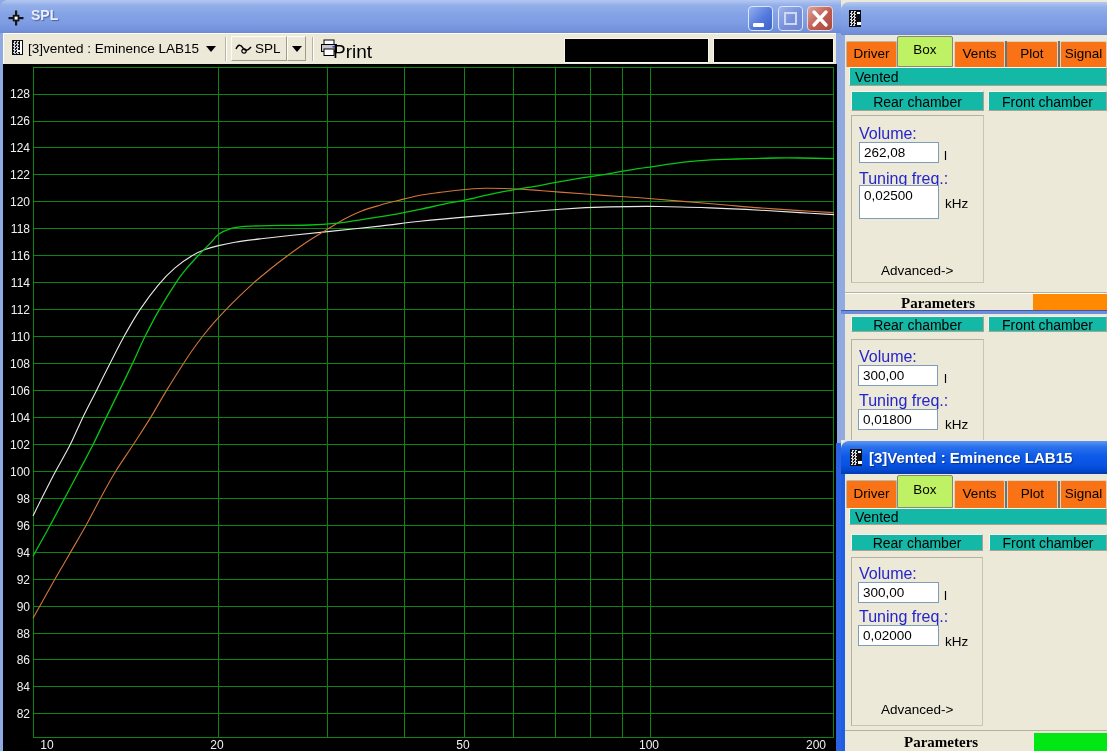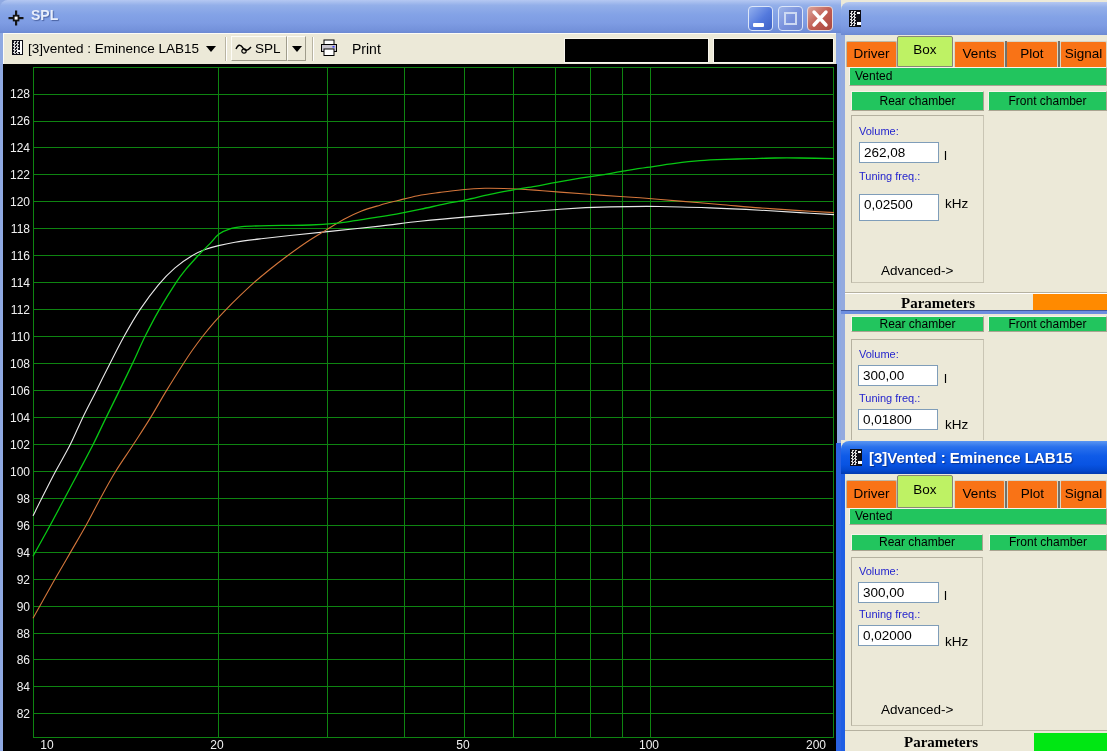--- a/index.html
+++ b/index.html
@@ -1,20 +1,20 @@
 <!DOCTYPE html>
 <html><head>
 <meta charset="utf-8">
 <style>
   * { margin:0; padding:0; box-sizing:border-box; }
   html,body { width:1107px; height:751px; overflow:hidden; }
   body { position:relative; background:#ece9d8; font-family:"Liberation Sans", sans-serif; }
   .abs { position:absolute; }
-  .btn3d { background:#22c55e; border:1px solid #a9a491; border-top-color:#f6f4ea; border-left-color:#f6f4ea; font-size:12px; color:#000; text-align:center; }
-  .blue-lbl { color:#2424cd; font-size:11px; }
+  .btn3d { background:#14b8a6; border:1px solid #a9a491; border-top-color:#f6f4ea; border-left-color:#f6f4ea; font-size:14px; color:#000; text-align:center; }
+  .blue-lbl { color:#2424cd; font-size:16px; }
   .inp { background:#fff; border:1px solid #7f9db9; font-size:13.5px; color:#000; padding:2px 0 0 4px; }
   .tab { position:absolute; background:#f97316; border:1px solid #bdb9a8; border-bottom:none; border-radius:2px 2px 0 0; font-size:13.5px; text-align:center; color:#000; }
   .tabactive { border:1px solid #898775; background:#bef264; }
   .tabdiv { position:absolute; width:2px; background:#72716a; }
 </style>
 </head>
 <body>
 
 <div class="abs" style="left:0;top:0;width:841px;height:751px;background:#8fa9e2;">
 
@@ -69,21 +69,21 @@
     </div>
     <div class="abs" style="left:308px;top:3px;width:1px;height:24px;background:#b8b4a2;"></div>
     <div class="abs" style="left:309px;top:3px;width:1px;height:24px;background:#fff;"></div>
 
     <svg class="abs" style="left:316px;top:5px" width="18" height="18" viewBox="0 0 18 18">
       <rect x="4" y="1" width="10" height="5" fill="#fff" stroke="#000" stroke-width="1"></rect>
       <rect x="1.5" y="5.5" width="15" height="7" fill="#c8c4ce" stroke="#000" stroke-width="1"></rect>
       <rect x="4" y="10" width="10" height="6.5" fill="#fff" stroke="#000" stroke-width="1"></rect>
       <rect x="12.5" y="7" width="2" height="1.6" fill="#3a3aff"></rect>
     </svg>
-    <div class="abs" style="left:348px;top:7px;font-size:14px;">Print</div>
+    <div class="abs" style="left:329px;top:7px;font-size:19px;">Print</div>
 
     <div class="abs" style="left:560px;top:4px;width:145px;height:25px;background:#000;border:1px solid #f8f6ee;"></div>
     <div class="abs" style="left:709px;top:4px;width:121px;height:25px;background:#000;border:1px solid #f8f6ee;"></div>
   </div>
 
   <svg class="abs" style="left:3px;top:64px;" width="834" height="687" viewBox="0 0 834 687">
     <rect x="0" y="0" width="834" height="687" fill="#000"></rect>
     <g stroke="#0e8411" stroke-width="1" shape-rendering="crispEdges">
 
       <line x1="30" y1="3" x2="830.5" y2="3"></line>
@@ -187,21 +187,21 @@
 
   <div class="abs btn3d" style="left:8px;top:67px;width:258px;height:19px;text-align:left;padding:1px 0 0 5px;">Vented</div>
   <div class="abs btn3d" style="left:10px;top:91px;width:133px;height:20px;padding-top:2px;">Rear chamber</div>
   <div class="abs btn3d" style="left:147px;top:91px;width:119px;height:20px;padding-top:2px;">Front chamber</div>
 
   <div class="abs" style="left:10px;top:115px;width:133px;height:168px;border:1px solid #c9c5b4;border-top-color:#b5b1a0;border-left-color:#b5b1a0;">
     <div class="abs blue-lbl" style="left:7px;top:9px;">Volume:</div>
     <div class="abs inp" style="left:7px;top:26px;width:80px;height:21px;">262,08</div>
     <div class="abs" style="left:92px;top:32px;font-size:13.5px;">l</div>
     <div class="abs blue-lbl" style="left:7px;top:54px;">Tuning freq.:</div>
-    <div class="abs inp" style="left:7px;top:78px;width:80px;height:27px;">0,02500</div>
+    <div class="abs inp" style="left:7px;top:69px;width:80px;height:34px;">0,02500</div>
     <div class="abs" style="left:93px;top:80px;font-size:13.5px;">kHz</div>
     <div class="abs" style="left:29px;top:147px;font-size:13.5px;">Advanced-&gt;</div>
   </div>
 
   <div class="abs" style="left:4px;top:292px;width:262px;height:18px;background:#ece9d8;border-top:1px solid #b5b1a0;box-shadow:0 1px 0 #fff inset;">
     <div class="abs" style="left:56px;top:2px;font-family:'Liberation Serif',serif;font-weight:bold;font-size:15px;">Parameters</div>
     <div class="abs" style="left:188px;top:1px;width:78px;height:16px;background:#ff8a00;"></div>
   </div>
   <div class="abs" style="left:0;top:310px;width:266px;height:4px;background:#6d8edf;border-top:1px solid #42599e;"></div>
 

